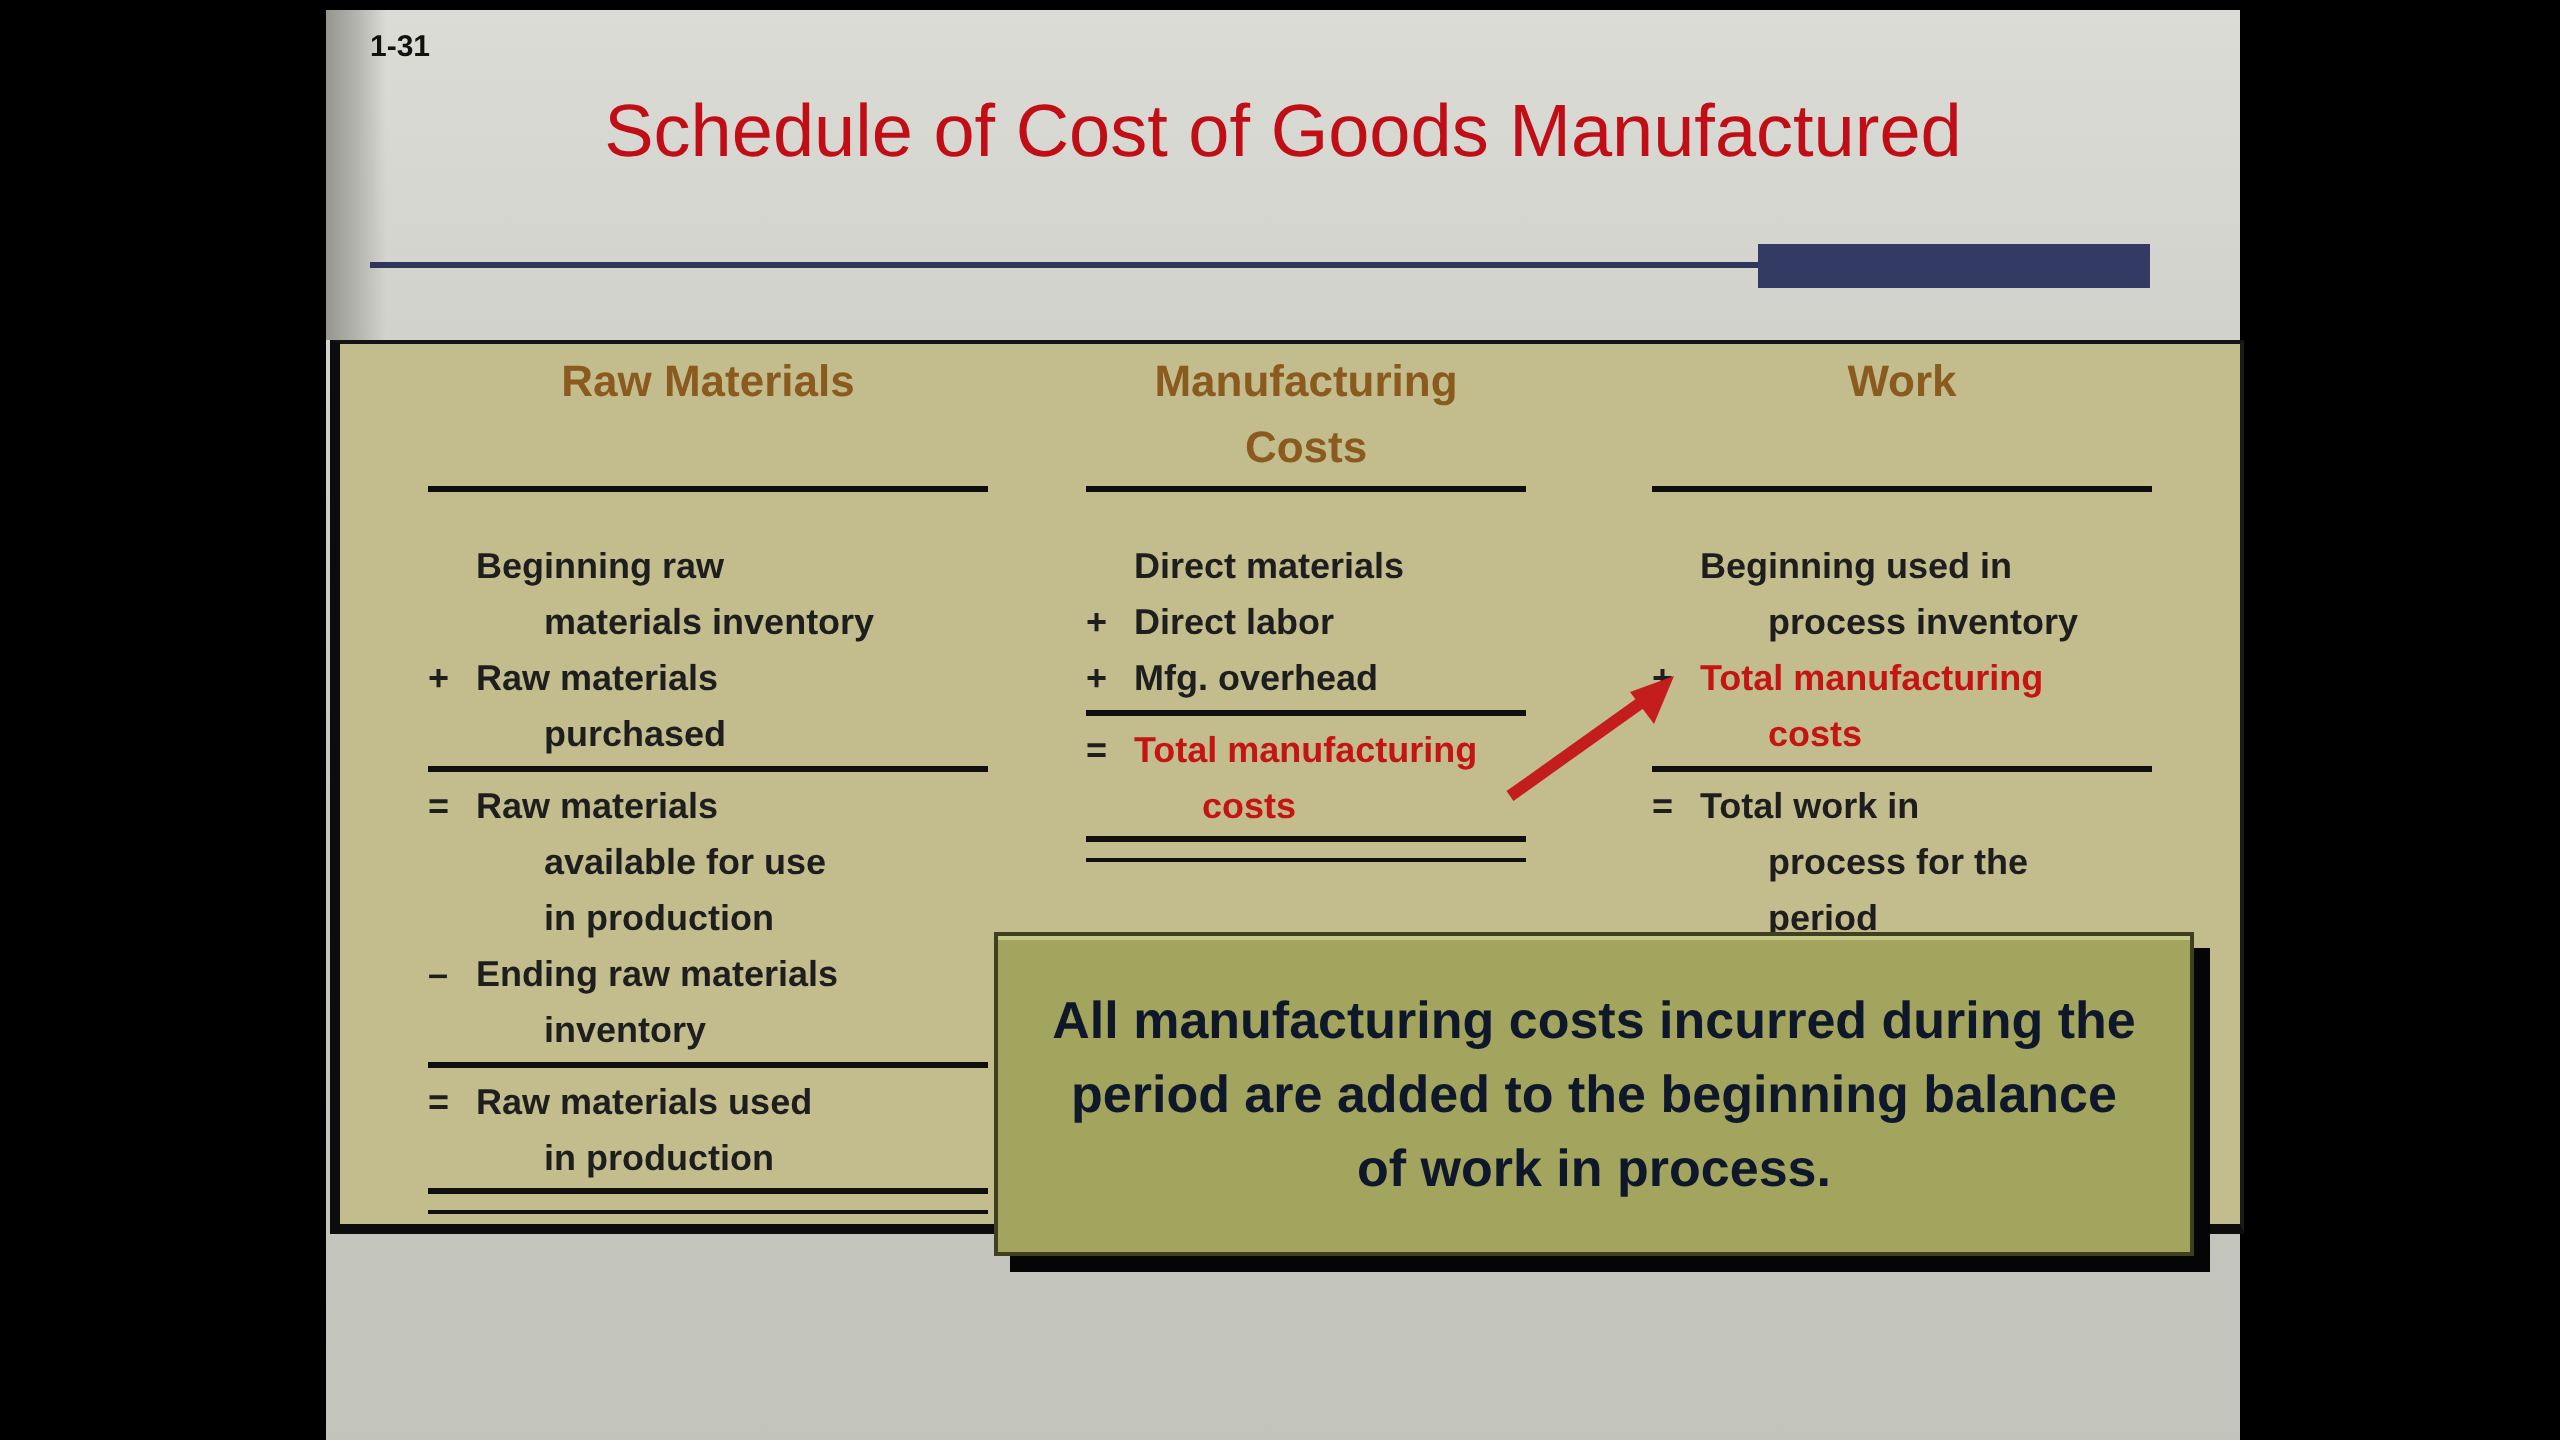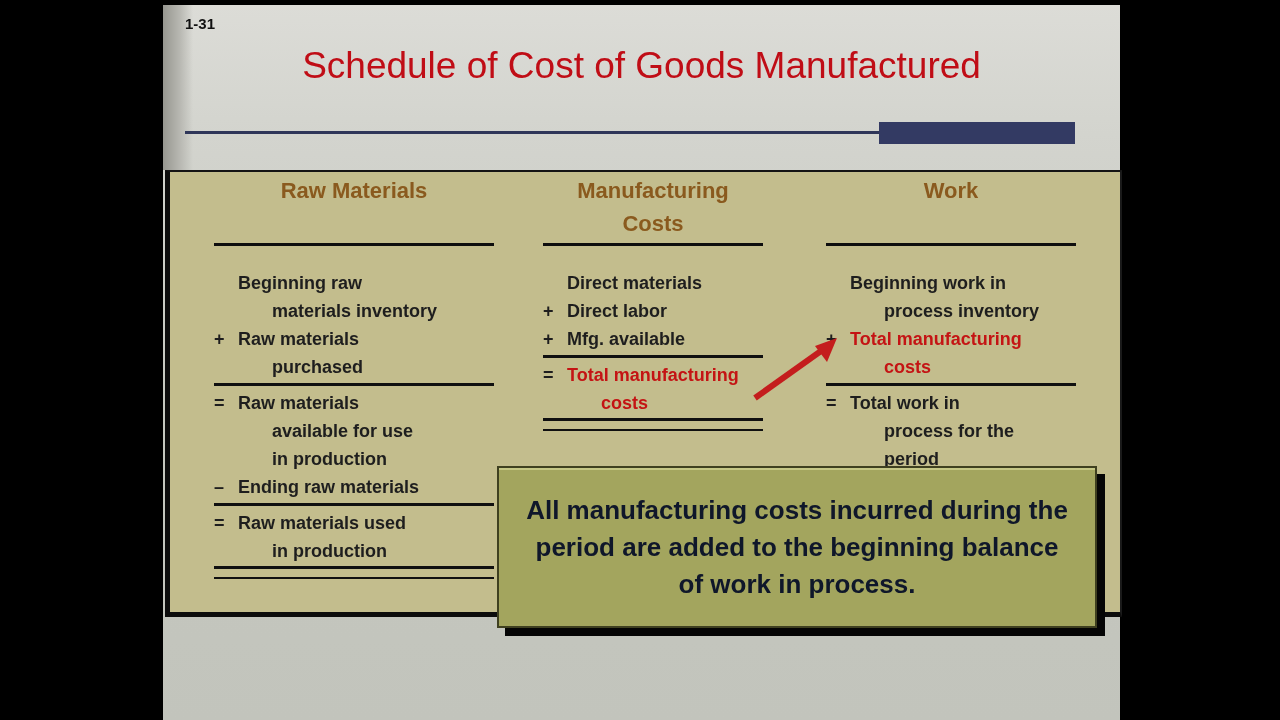--- a/index.html
+++ b/index.html
@@ -88,20 +88,24 @@
               <span class="txt indent">available for use</span>
             </div>
             <div class="row">
               <span class="op"></span>
               <span class="txt indent">in production</span>
             </div>
             <div class="row">
               <span class="op">–</span>
               <span class="txt">Ending raw materials</span>
             </div>
+            <div class="row">
+              <span class="op"></span>
+              <span class="txt indent">inventory</span>
+            </div>
             <div class="rule"></div>
             <div class="row">
               <span class="op">=</span>
               <span class="txt">Raw materials used</span>
             </div>
             <div class="row">
               <span class="op"></span>
               <span class="txt indent">in production</span>
             </div>
             <div class="rule double"></div>
@@ -117,21 +121,21 @@
             <div class="row">
               <span class="op"></span>
               <span class="txt">Direct materials</span>
             </div>
             <div class="row">
               <span class="op">+</span>
               <span class="txt">Direct labor</span>
             </div>
             <div class="row">
               <span class="op">+</span>
-              <span class="txt">Mfg. available</span>
+              <span class="txt">Mfg. overhead</span>
             </div>
             <div class="rule"></div>
             <div class="row">
               <span class="op">=</span>
               <span class="txt red">Total manufacturing</span>
             </div>
             <div class="row">
               <span class="op"></span>
               <span class="txt indent red">costs</span>
             </div>
@@ -139,21 +143,21 @@
           </div>
         </div>
         <div class="column c2">
           <div class="col-header">
             <span>Work</span>
           </div>
           <div class="header-rule"></div>
           <div class="rows">
             <div class="row">
               <span class="op"></span>
-              <span class="txt">Beginning work in</span>
+              <span class="txt">Beginning used in</span>
             </div>
             <div class="row">
               <span class="op"></span>
               <span class="txt indent">process inventory</span>
             </div>
             <div class="row">
               <span class="op">+</span>
               <span class="txt red">Total manufacturing</span>
             </div>
             <div class="row">

